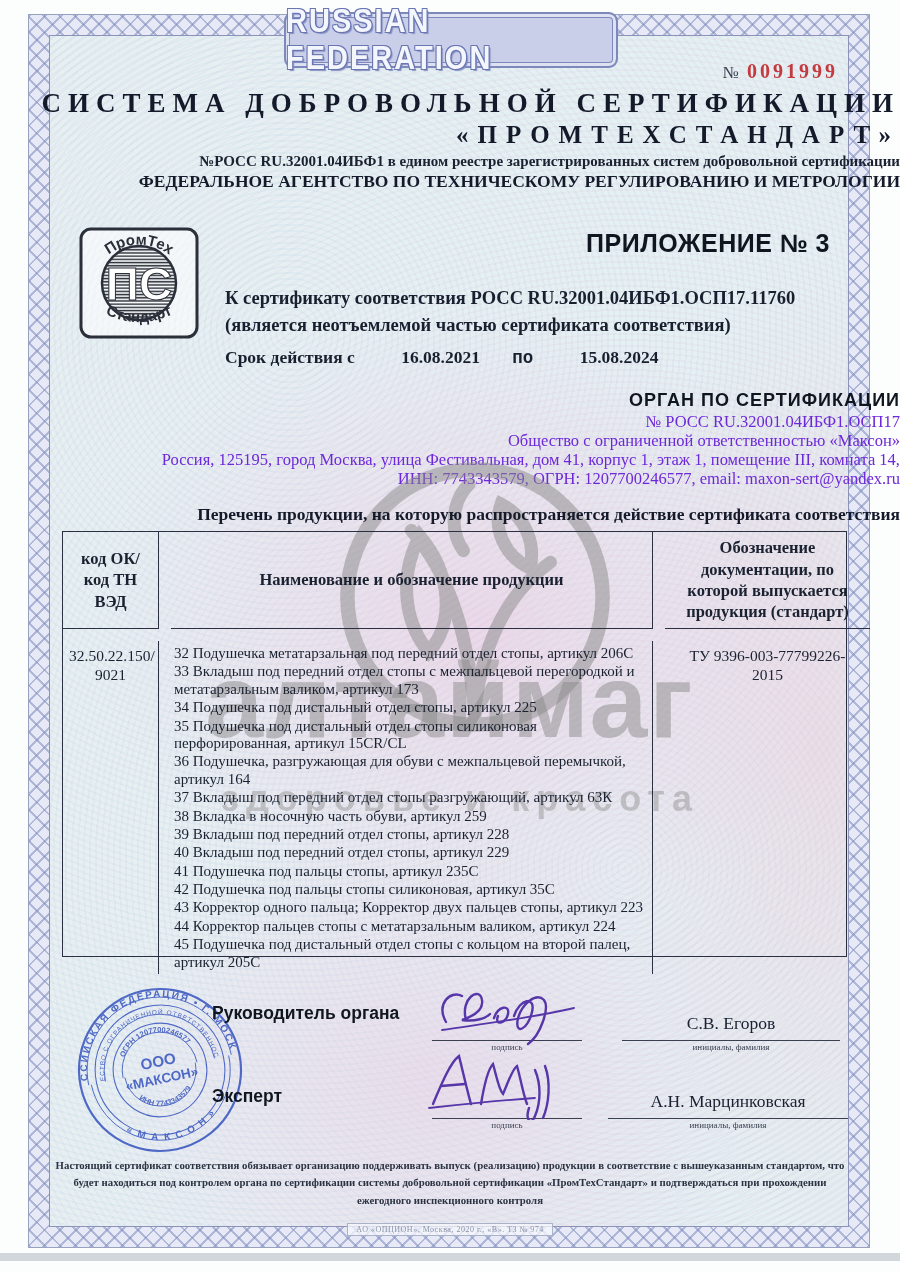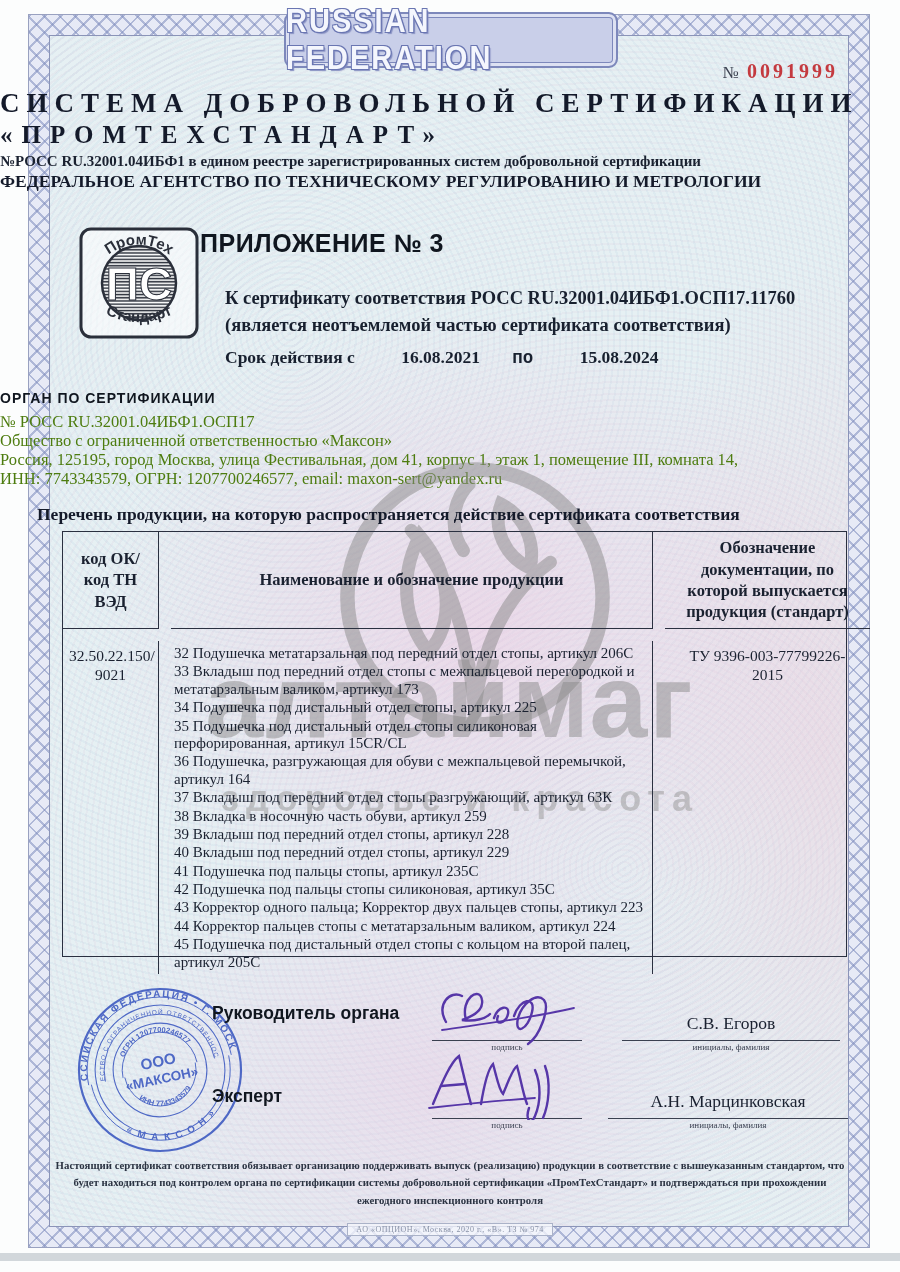--- a/index.html
+++ b/index.html
@@ -13,21 +13,21 @@
            repeating-linear-gradient(-45deg, rgba(128,142,190,.55) 0 2px, transparent 2px 11px);}
   .inner{position:absolute;inset:20px;border:1px solid #8b94b8;
          background-color:#e6f0f3;
          background-image:
            radial-gradient(ellipse 620px 520px at 54% 50%, rgba(238,198,224,.55), rgba(238,198,224,0) 62%),
            radial-gradient(ellipse 540px 430px at 48% 88%, rgba(234,202,228,.5), rgba(234,202,228,0) 62%),
            radial-gradient(ellipse 300px 700px at 97% 60%, rgba(240,190,210,.35), rgba(240,190,210,0) 70%),
            repeating-radial-gradient(circle at 30% 25%, rgba(110,160,200,.07) 0 2px, transparent 2px 6px),
            repeating-radial-gradient(circle at 72% 70%, rgba(190,120,170,.06) 0 2px, transparent 2px 6px);}
   .abs{position:absolute;}
-  .ctr{text-align:left;}
+  .ctr{text-align:right;}
   .sans{font-family:"Liberation Sans", sans-serif;}
 
   .banner{left:284px;top:12px;width:330px;height:52px;background:#c9cfe9;
           border:2px solid #7d88bb;border-radius:9px;box-shadow:inset 0 0 0 3px #dde1f2, inset 0 0 0 4px #7d88bb;
           display:flex;align-items:center;justify-content:center;z-index:5;}
   .banner-text{font-family:"Liberation Sans", sans-serif;font-weight:bold;font-size:29px;letter-spacing:2px;
           color:#f4f6fd;transform:scaleY(1.12);
           text-shadow:-1px -1px 0 #6a76b2,1px -1px 0 #6a76b2,-1px 1px 0 #6a76b2,1px 1px 0 #6a76b2,2px 2px 1px #8790c2;}
 
   .cert-no{top:60px;right:62px;font-size:17px;color:#3c4250;z-index:4;}
@@ -40,22 +40,22 @@
   .agency{left:0;right:0;top:171px;font-size:17.5px;font-weight:bold;color:#141a2a;}
 
   .appendix{left:200px;right:70px;top:229px;font-size:25px;font-weight:bold;letter-spacing:.5px;color:#10161f;}
 
   .certref{left:225px;top:285px;width:600px;font-size:18.5px;font-weight:bold;line-height:27px;color:#18202f;}
   .validity{left:225px;top:347px;font-size:17.5px;font-weight:bold;color:#18202f;}
   .validity .lbl{font-weight:bold;}
   .validity .date{margin:0 0 0 42px;}
   .validity .to{margin:0 0 0 28px;font-weight:bold;font-family:Liberation Mono, monospace;}
 
-  .org-head{left:0;right:0;top:390px;font-size:14px;font-weight:bold;letter-spacing:1px;color:#10161f;}
-  .org-line{left:0;right:0;font-size:16.5px;color:#4d7c0f;}
+  .org-head{left:0;right:0;top:390px;font-size:18px;font-weight:bold;letter-spacing:1px;color:#10161f;}
+  .org-line{left:0;right:0;font-size:16.5px;color:#6d28d9;}
 
   .products{left:0;right:0;top:504px;font-size:17.5px;font-weight:bold;color:#141a2a;z-index:2;padding-left:37px;}
 
   .tbl{left:62px;top:531px;width:783px;height:424px;border:1.5px solid #2a3040;z-index:2;
        display:grid;grid-template-columns:96px 482px 205px;grid-template-rows:97px 1fr;gap:12px;}
   .tbl .cell{border-right:1.5px solid #2a3040;border-bottom:none;padding:4px 6px;}
   .tbl .cell:nth-child(3n){border-right:none;}
   .tbl .hdr{border-bottom:1.5px solid #2a3040;font-weight:bold;font-size:16.5px;line-height:1.3;
        display:flex;align-items:center;justify-content:center;text-align:center;}
   .tbl .code,.tbl .std{font-size:15.5px;text-align:center;white-space:pre-line;line-height:1.25;padding-top:5px;}

